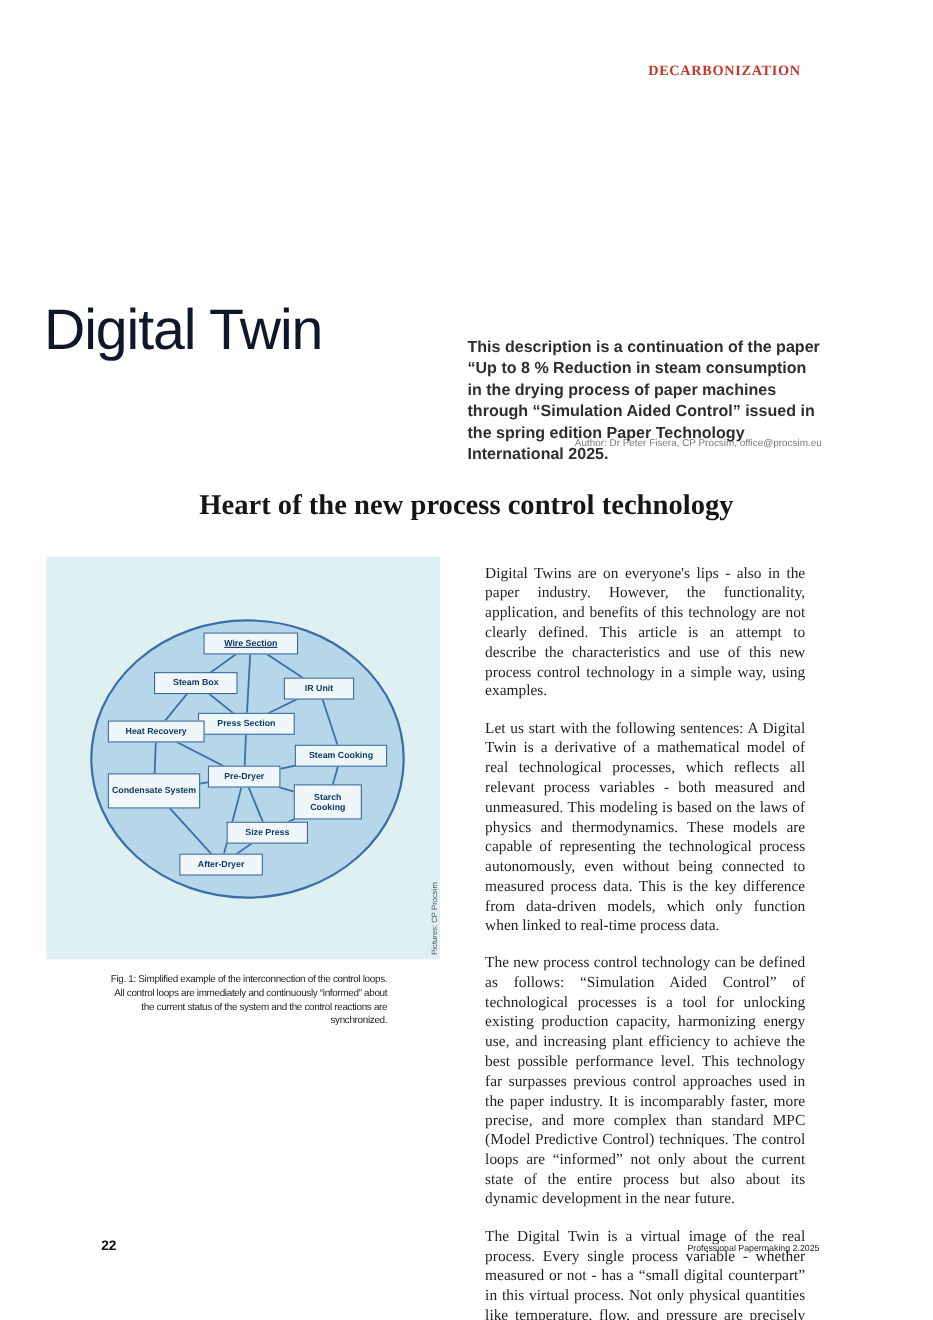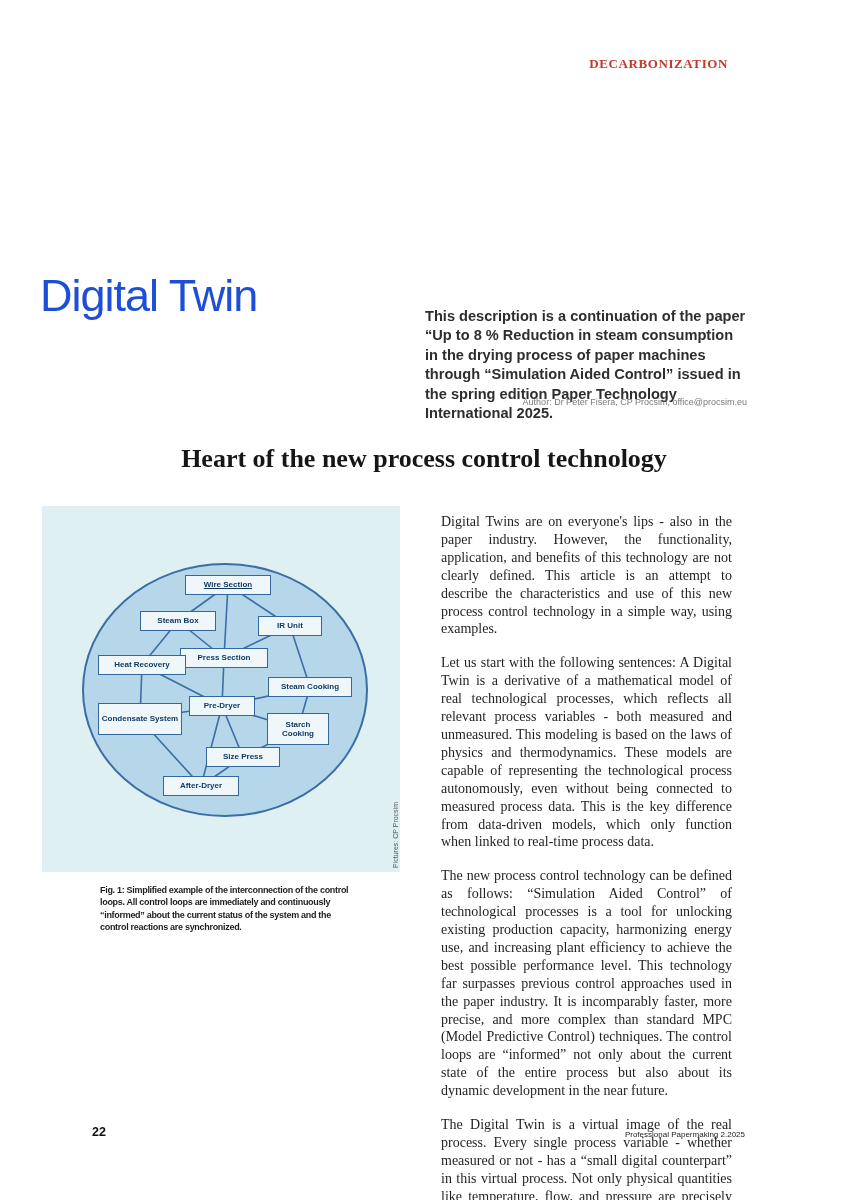--- a/index.html
+++ b/index.html
@@ -1,39 +1,39 @@
 <!DOCTYPE html>
 <html style="--kicker-red: #c0392b; --figure-bg: #dff0f3; --box-fill: #f0f7fb; --box-stroke: #33679e; --box-text: #123a63;"><head>
 <meta charset="utf-8">
 <style>
   html,body{margin:0;padding:0;background:#fff;}
   .page{position:relative;width:848px;height:1200px;background:#ffffff;overflow:hidden;
         font-family:"Liberation Sans",sans-serif;}
   .kicker{position:absolute;top:20px;right:120px;font-family:"Liberation Serif",serif;
           font-weight:bold;font-size:13px;letter-spacing:0.6px;color:var(--kicker-red,#c0392b);margin-top:36px;}
   .title{position:absolute;left:40px;top:270px;font-family:"Liberation Sans",sans-serif;
-         font-weight:300;font-size:45px;letter-spacing:-1px;color:#1d4ed8;}
+         font-weight:300;font-size:52px;letter-spacing:-1px;color:#0f172a;}
   .intro{position:absolute;left:425px;top:283px;width:322px;font-weight:bold;
          font-size:14.6px;line-height:19.4px;color:#2e2e2e;margin-top:24px;}
   .author{position:absolute;left:425px;top:397px;width:322px;text-align:right;
           font-size:9px;color:#7a7a7a;}
   .section-heading{position:absolute;left:0;top:444px;width:848px;text-align:center;
           font-family:"Liberation Serif",serif;font-weight:bold;font-size:26px;color:#161616;}
   .figure{position:absolute;left:42px;top:506px;width:358px;height:366px;
           background:var(--figure-bg,#dff0f3);}
   .figure svg{position:absolute;left:0;top:0;}
   .diagram-node{position:absolute;display:flex;align-items:center;justify-content:center;
           text-align:center;background:var(--box-fill,#f0f7fb);
           border:1.5px solid var(--box-stroke,#33679e);
           font-size:8px;font-weight:bold;line-height:9.5px;color:var(--box-text,#123a63);
           box-sizing:border-box;padding:1px 2px;}
   .figure-credit{position:absolute;right:1px;bottom:4px;writing-mode:vertical-rl;
           transform:rotate(180deg);font-size:7px;color:#555;}
-  .figure-caption{position:absolute;left:100px;top:884px;width:252px;font-weight:bold;
-          font-size:9px;line-height:12.4px;letter-spacing:-0.3px;color:#1e1e1e;}
+  .figure-caption{position:absolute;left:100px;top:884px;width:252px;font-weight:normal;
+          font-size:9px;line-height:12.4px;letter-spacing:-0.3px;color:#1e1e1e;text-align:right;}
   .article{position:absolute;left:425px;top:497px;width:323px;
           font-family:"Liberation Serif",serif;font-size:14px;line-height:17.9px;
           text-align:justify;color:#1f1f1f;}
   .article p{margin:16px;}
   .footer-page{position:absolute;left:92px;top:1125px;font-weight:bold;font-size:12.5px;color:#111;}
   .footer-journal{position:absolute;right:103px;top:1130px;font-size:8px;color:#222;}
 </style>
 </head>
 <body>
 

